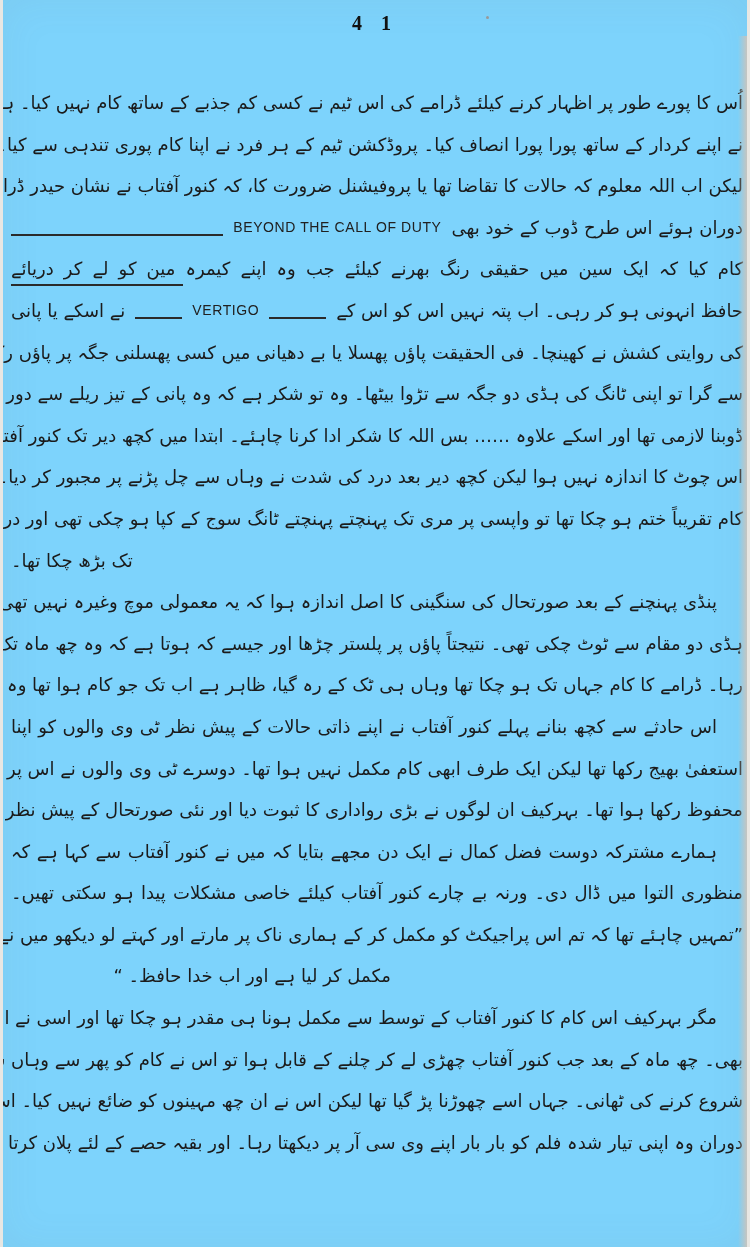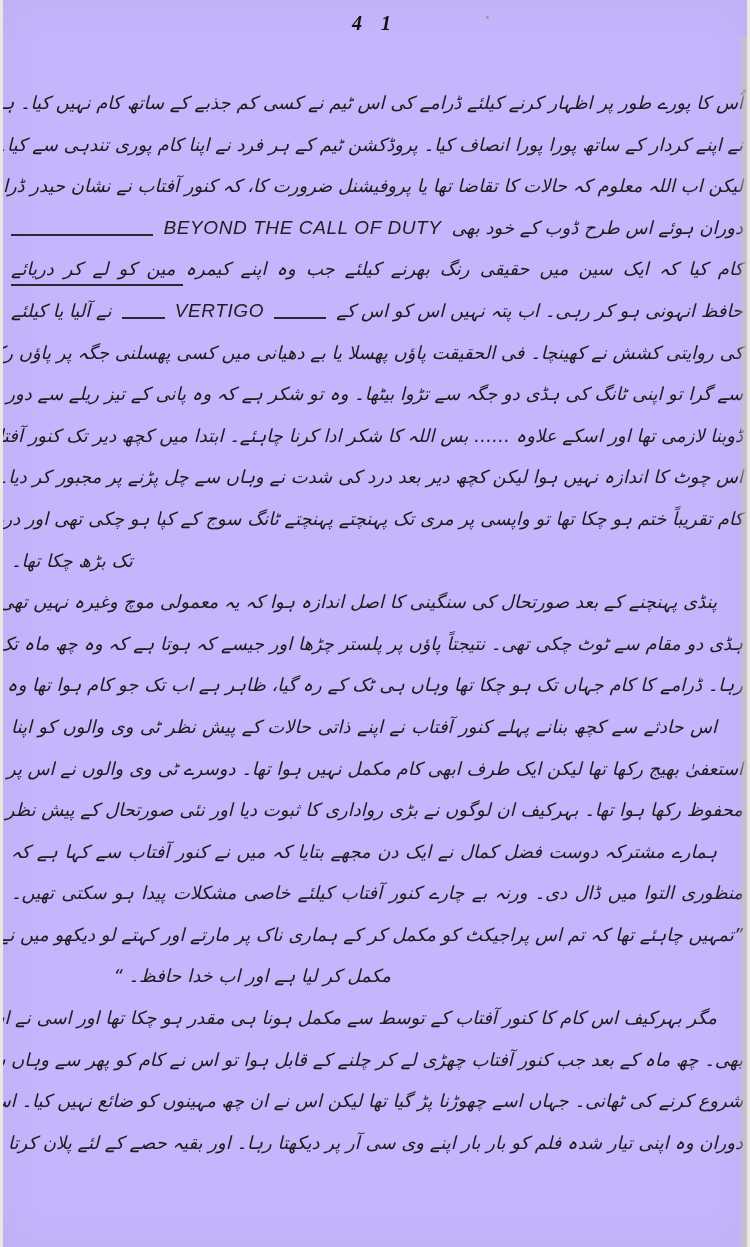--- a/index.html
+++ b/index.html
@@ -1,41 +1,40 @@
 <!DOCTYPE html>
 <html><head>
 <meta charset="utf-8">
 <style>
   html,body{margin:0;padding:0;background:#e8e7e3;}
   .page{
     position:relative;width:744px;height:1247px;margin:0 auto;
-    background:#c4b5fd;overflow:hidden;
+    background:#7dd3fc;overflow:hidden;
     font-family:"DejaVu Sans",sans-serif;color:#1b1b1b;
     box-shadow:inset 0 0 40px rgba(120,115,100,0.08);
-    font-style:italic;
   }
   .pageno{
     position:absolute;top:12px;left:0;right:0;text-align:center;
     font-family:"Liberation Serif",serif;font-size:20px;font-weight:bold;
     letter-spacing:7px;color:#111;
   }
   .body{position:absolute;top:82px;left:8px;width:732px;}
   .line{
     position:relative;direction:rtl;unicode-bidi:plaintext;
     font-size:18px;line-height:41.6px;height:41.6px;
     white-space:nowrap;color:#1b1b1b;
   }
   .line.justify{text-align:justify;text-align-last:justify;}
   .line.left{text-align:left;text-align-last:left;}
   .line.offset{text-align:center;text-align-last:right;}
   .line.indent{padding-right:26px;}
   .line.flexline{display:flex;align-items:center;justify-content:space-between;column-gap:10px;}
   .urdu{white-space:nowrap;}
   .latin{
-    font-family:"Liberation Sans",sans-serif;font-size:19px;letter-spacing:.6px;
+    font-family:"Liberation Sans",sans-serif;font-size:14px;letter-spacing:.6px;
     white-space:nowrap;direction:ltr;unicode-bidi:isolate;color:#202020;
   }
   .rule{border-top:2px solid #2a2a2a;height:0;align-self:center;margin-top:14px;}
   .rule.grow{flex:1 1 auto;}
   .rule-under{position:absolute;border-top:2px solid #2a2a2a;height:0;bottom:4px;}
   .edge-shadow{
     position:absolute;top:36px;right:0;width:9px;height:1211px;
     background:linear-gradient(to left,#c6c5c0,rgba(251,250,246,0));
   }
   .corner-mark{position:absolute;top:16px;right:258px;width:3px;height:3px;background:#999;border-radius:50%;}
@@ -54,21 +53,21 @@
         <span class="urdu">دوران ہوئے اس طرح ڈوب کے خود بھی</span>
         <span class="latin">BEYOND THE CALL OF DUTY</span>
         <span class="rule grow"></span>
       </div>
       <div class="line justify"><span class="urdu">کام کیا کہ ایک سین میں حقیقی رنگ بھرنے کیلئے جب وہ اپنے کیمرہ مین کو لے کر دریائے</span><i class="rule-under" style="left: 0px; width: 172px;"></i></div>
       <div class="line flexline">
         <span class="urdu">حافظ انہونی ہو کر رہی۔ اب پتہ نہیں اس کو اس کے</span>
         <span class="rule" style="width: 92px;"></span>
         <span class="latin">VERTIGO</span>
         <span class="rule" style="width: 76px;"></span>
-        <span class="urdu">نے آلیا یا کیلئے</span>
+        <span class="urdu">نے اسکے یا پانی</span>
       </div>
       <div class="line justify"><span class="urdu">کی روایتی کشش نے کھینچا۔ فی الحقیقت پاؤں پھسلا یا بے دھیانی میں کسی پھسلنی جگہ پر پاؤں رکھا اور وہاں</span></div>
       <div class="line justify"><span class="urdu">سے گرا تو اپنی ٹانگ کی ہڈی دو جگہ سے تڑوا بیٹھا۔ وہ تو شکر ہے کہ وہ پانی کے تیز ریلے سے دور تھا۔ وگرنہ تو</span></div>
       <div class="line justify"><span class="urdu">ڈوبنا لازمی تھا اور اسکے علاوہ …… بس اللہ کا شکر ادا کرنا چاہئے۔ ابتدا میں کچھ دیر تک کنور آفتاب کو اپنی</span></div>
       <div class="line justify"><span class="urdu">اس چوٹ کا اندازہ نہیں ہوا لیکن کچھ دیر بعد درد کی شدت نے وہاں سے چل پڑنے پر مجبور کر دیا۔ ویسے بھی</span></div>
       <div class="line justify"><span class="urdu">کام تقریباً ختم ہو چکا تھا تو واپسی پر مری تک پہنچتے پہنچتے ٹانگ سوج کے کپا ہو چکی تھی اور درد ناقابل بیان حد</span></div>
       <div class="line left"><span class="urdu">تک بڑھ چکا تھا۔</span></div>
       <div class="line justify indent"><span class="urdu">پنڈی پہنچنے کے بعد صورتحال کی سنگینی کا اصل اندازہ ہوا کہ یہ معمولی موچ وغیرہ نہیں تھی بلکہ ٹانگ کی</span></div>
       <div class="line justify"><span class="urdu">ہڈی دو مقام سے ٹوٹ چکی تھی۔ نتیجتاً پاؤں پر پلستر چڑھا اور جیسے کہ ہوتا ہے کہ وہ چھ ماہ تک پاؤں پر چڑھا</span></div>
       <div class="line justify"><span class="urdu">رہا۔ ڈرامے کا کام جہاں تک ہو چکا تھا وہاں ہی ٹک کے رہ گیا، ظاہر ہے اب تک جو کام ہوا تھا وہ تو صرف</span></div>

